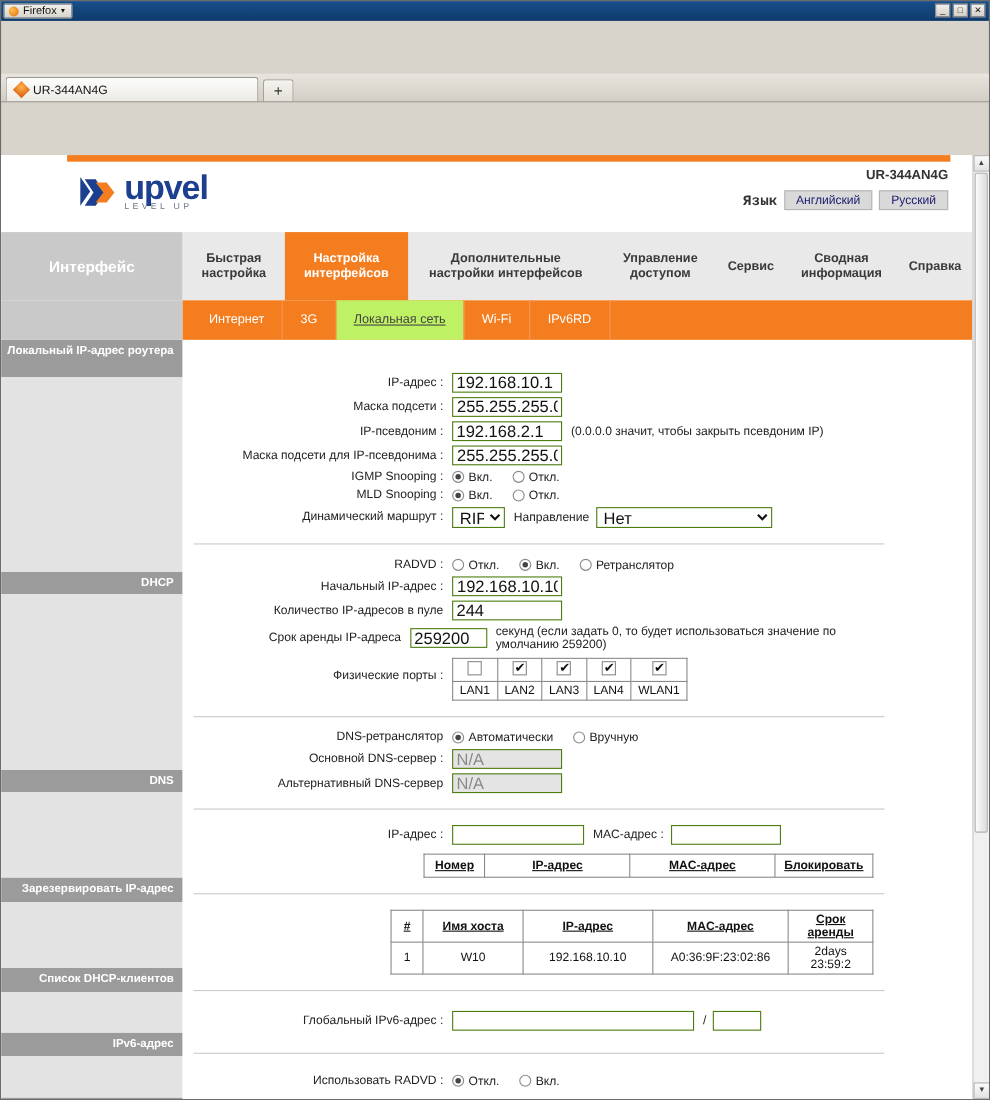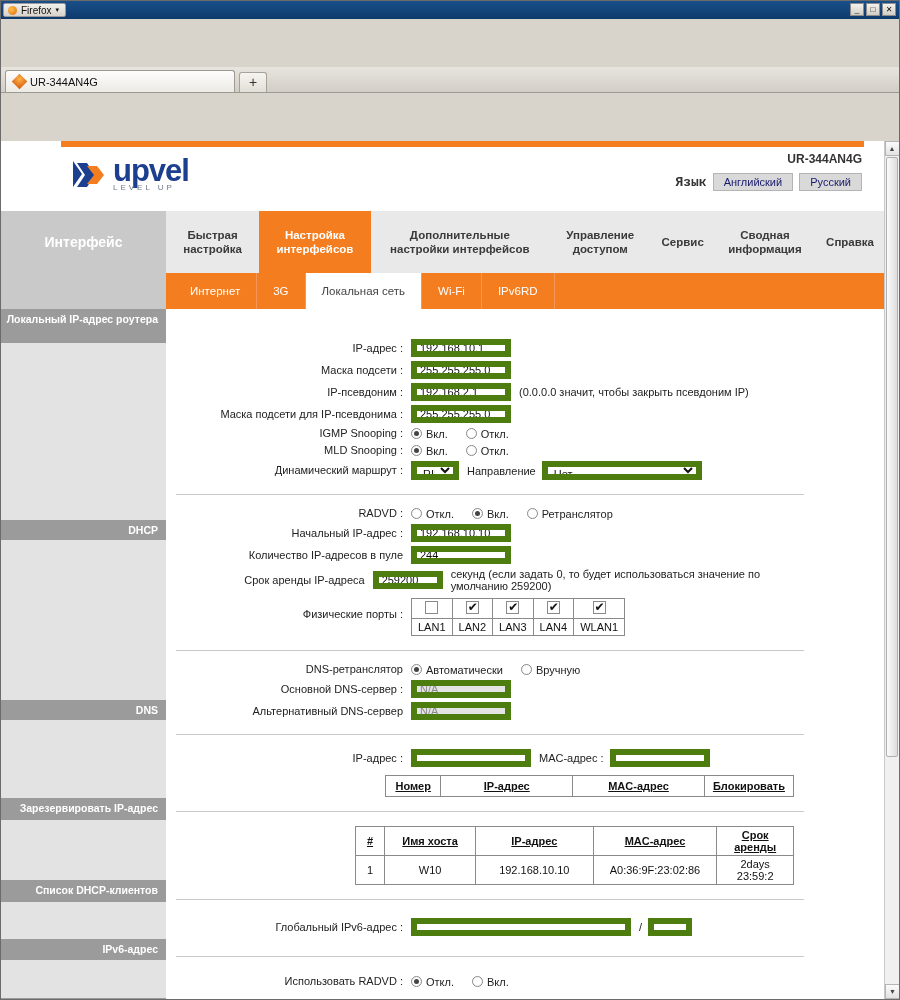--- a/index.html
+++ b/index.html
@@ -208,21 +208,21 @@
     display:flex; align-items:stretch; height:36px;
     padding-left:8px;
   }
   .subitem {
     display:flex; align-items:center; justify-content:center;
     text-align:center;
     padding:0 16px;
     color:#ffffff; font-size:11.5px; line-height:13px;
     border-right:1px solid #f6975a;
   }
-  .subitem.active { background:#ffffff; color:#444; }
+  .subitem.active { background:#bef264; color:#444;text-decoration:underline; }
 
   .body {
     display:flex;
   }
   .sidebar {
     width:165px;
     background:#ffffff;
   }
   .sb-head {
     background:#9b9b9b;
@@ -249,24 +249,24 @@
     margin-bottom:4px;
   }
   .flabel {
     width:235px;
     text-align:right;
     padding-right:8px;
     font-size:11px; color:#222;
     line-height:13px;
   }
   .finput {
-    border:6px solid #4d7c0f;
+    border:1px solid #4d7c0f;
     background:#ffffff;
     height:18px;
-    font-size:11px;
+    font-size:15px;
     font-family:"Liberation Sans", sans-serif;
     padding:1px 3px;
     color:#111;
   }
   .finput.readonly { background:#e4e4e4; color:#8a8a8a; }
   .w100 { width:100px; }
   .w120 { width:120px; }
   .w220 { width:220px; }
   .w70 { width:70px; }
   .hint { font-size:11px; color:#222; margin-left:8px; }

